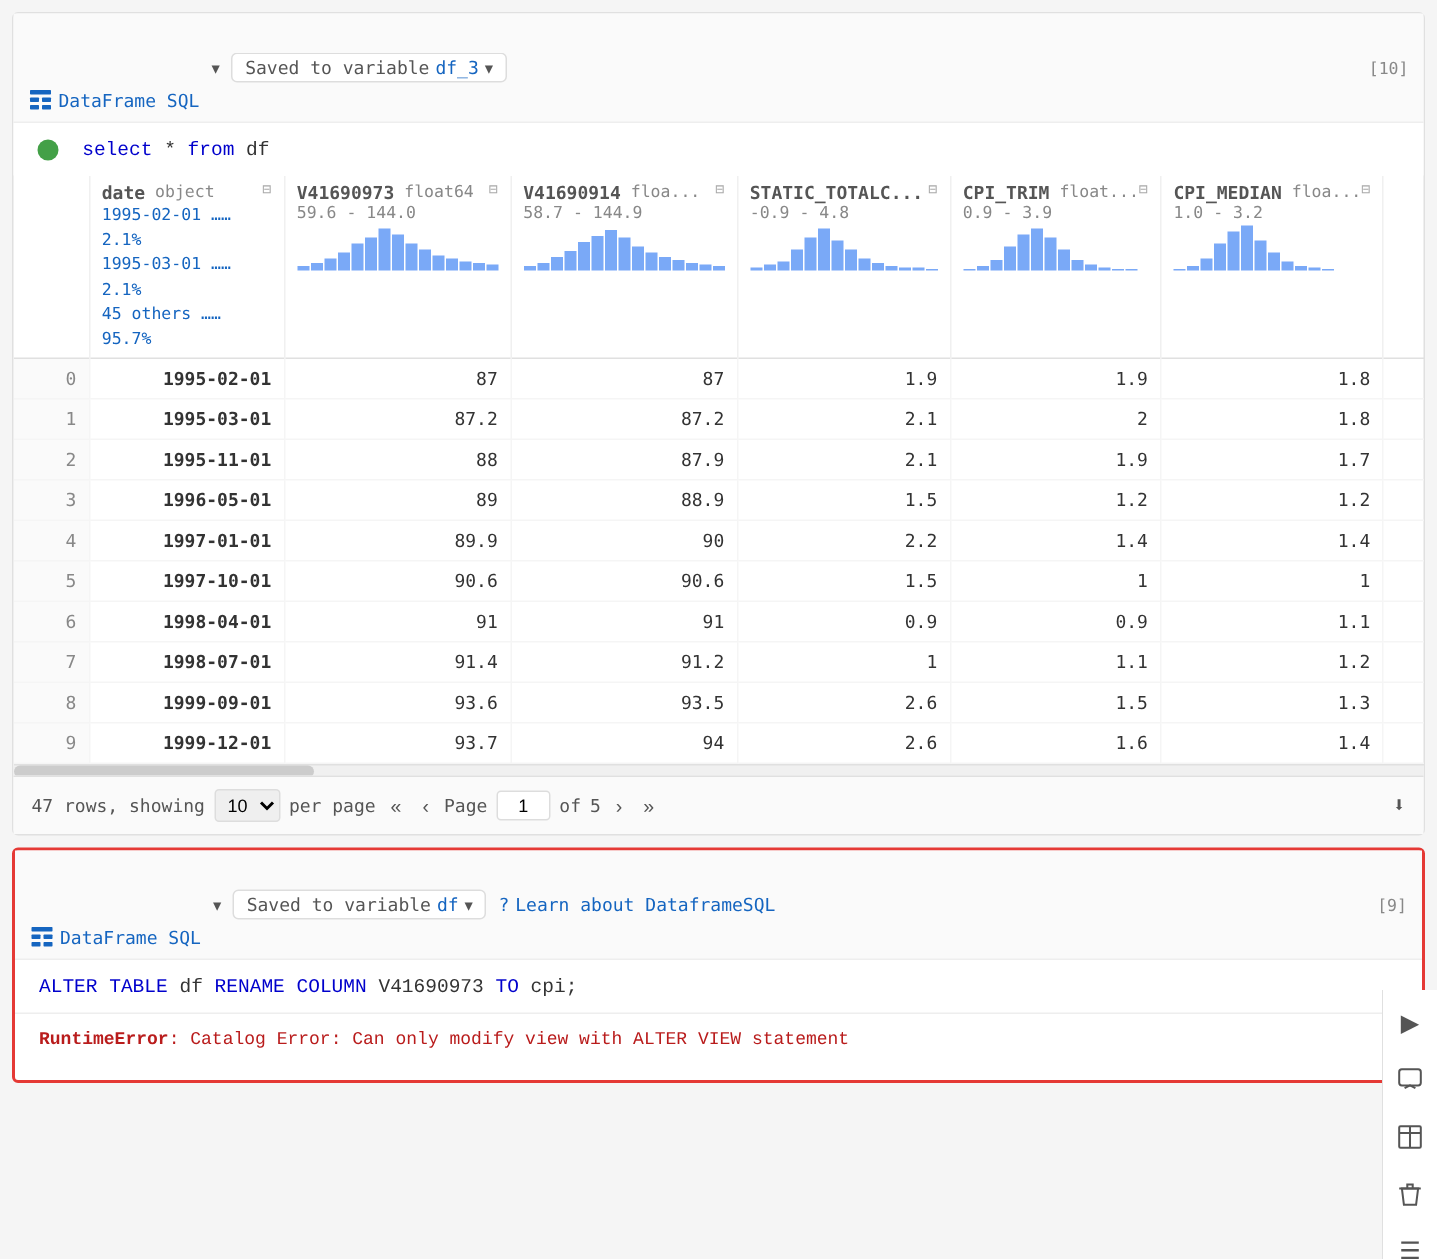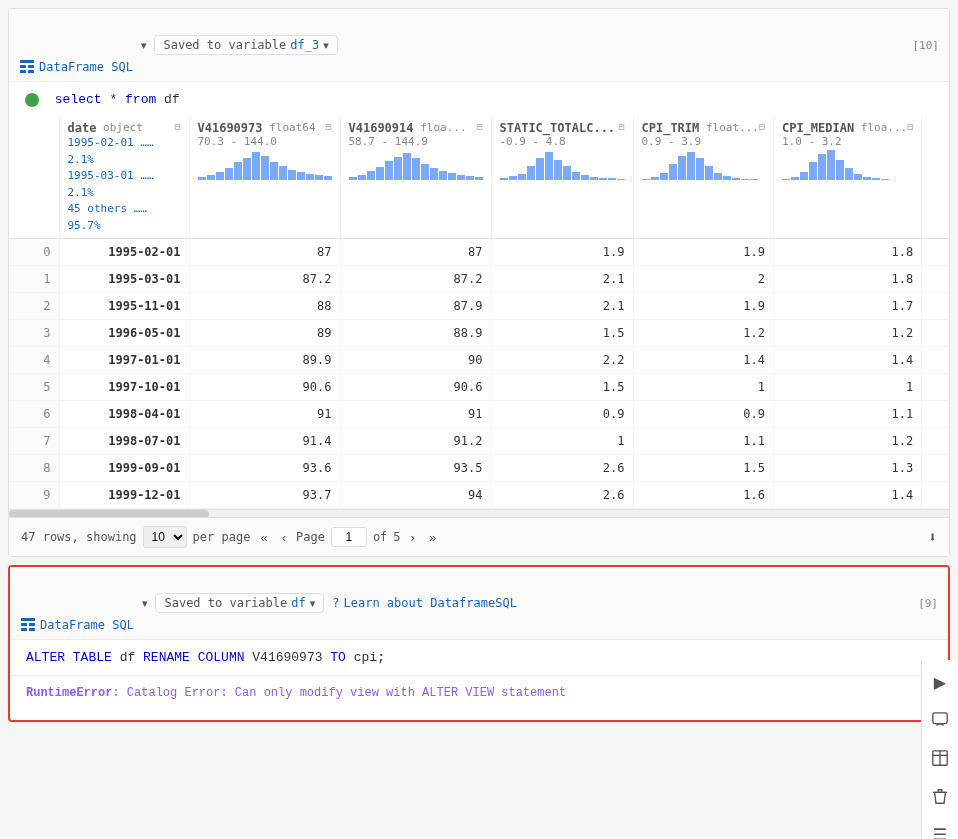--- a/index.html
+++ b/index.html
@@ -237,21 +237,21 @@
 
     
     .error-section {
       padding: 10px 16px;
       border-top: 1px solid #eee;
     }
 
     .error-text {
       font-family: 'Courier New', monospace;
       font-size: 12px;
-      color: #8b5cf6;
+      color: #b91c1c;
       margin-bottom: 10px;
     }
 
     .error-actions {
       display: flex;
       gap: 8px;
     }
 
     .btn-outline {
       border: 1px solid #999;
@@ -353,21 +353,21 @@
             <div class="col-stats" style="font-size:11px;color:#1565c0;line-height:1.5;">
               1995-02-01 …… 2.1%<br>1995-03-01 …… 2.1%<br>45 others …… 95.7%
             </div>
           </th>
           <th>
             <div class="header-th-inner">
               <span style="font-weight:600;font-size:12px;">V41690973</span>
               <span class="col-type">&nbsp;float64</span>
               <span class="col-filter-icon">⊟</span>
             </div>
-            <div class="col-range">70.3 - 144.0</div>
+            <div class="col-range">59.6 - 144.0</div>
             <div class="histogram">
               <div class="bar" style="height:10%"></div>
                 <div class="bar" style="height:17%"></div>
               <div class="bar" style="height:27%"></div>
                 <div class="bar" style="height:40%"></div>
               <div class="bar" style="height:60%"></div>
                 <div class="bar" style="height:73%"></div>
               <div class="bar" style="height:93%"></div>
                 <div class="bar" style="height:80%"></div>
               <div class="bar" style="height:60%"></div>

